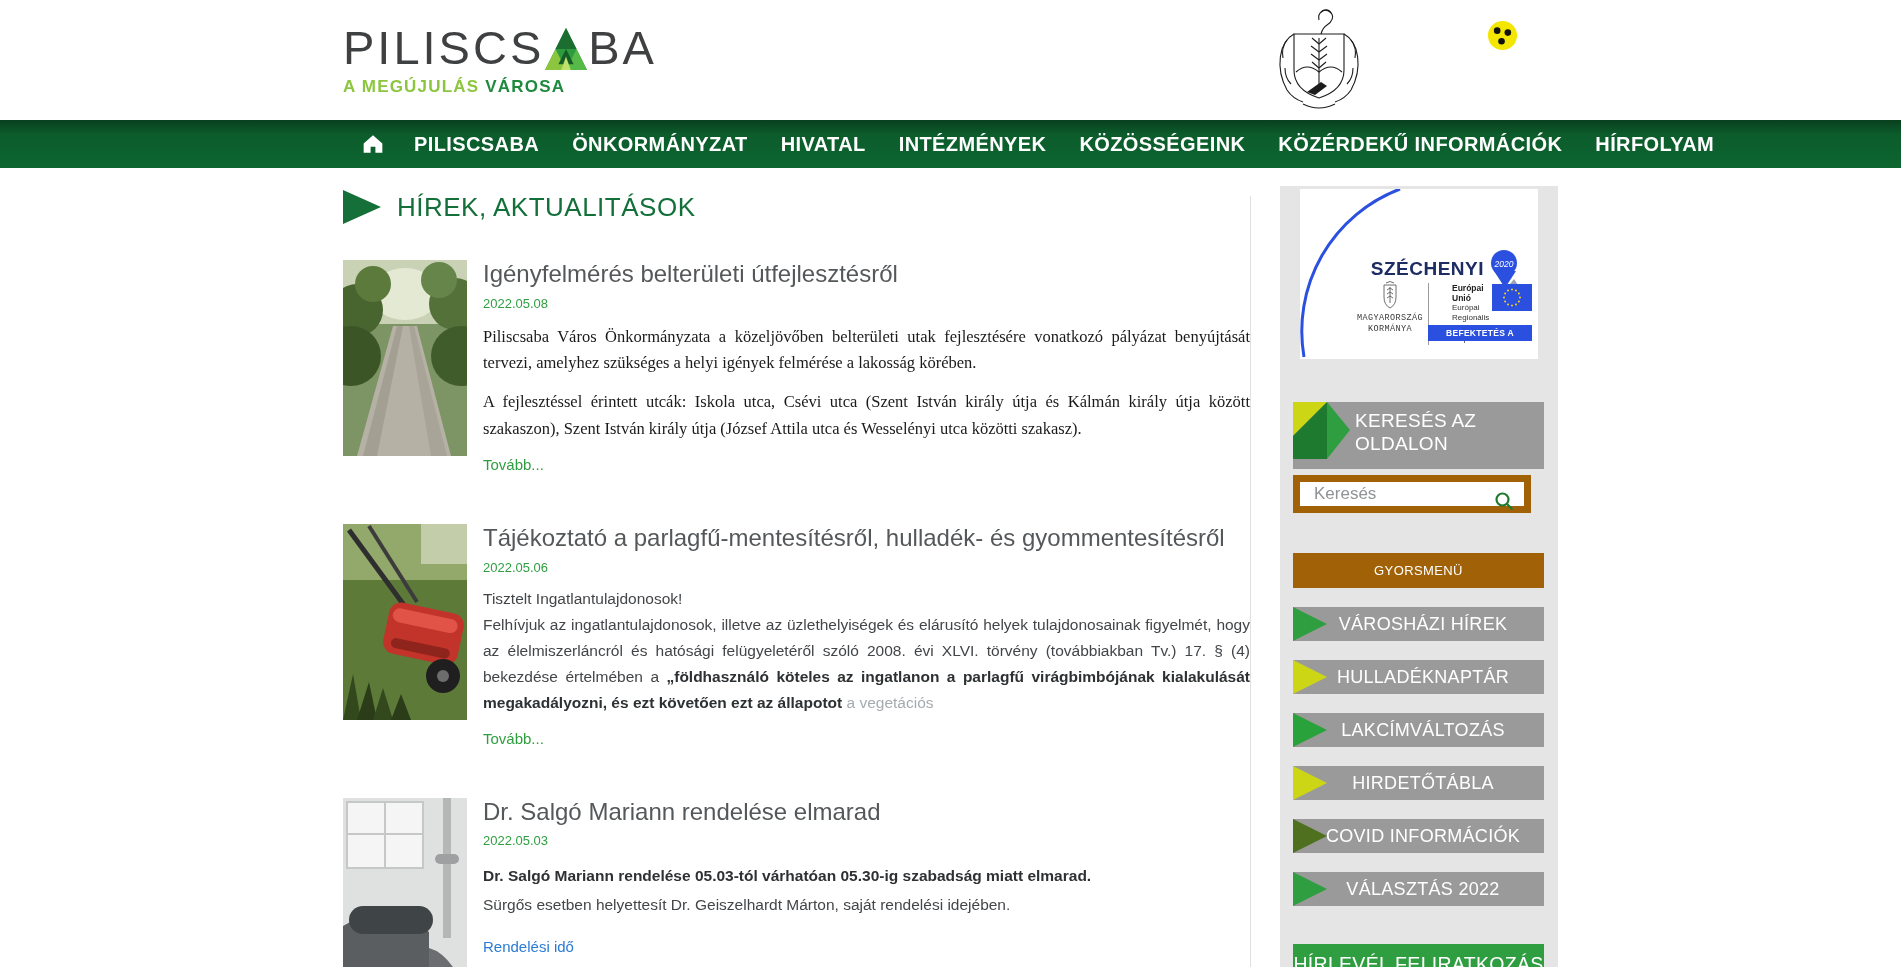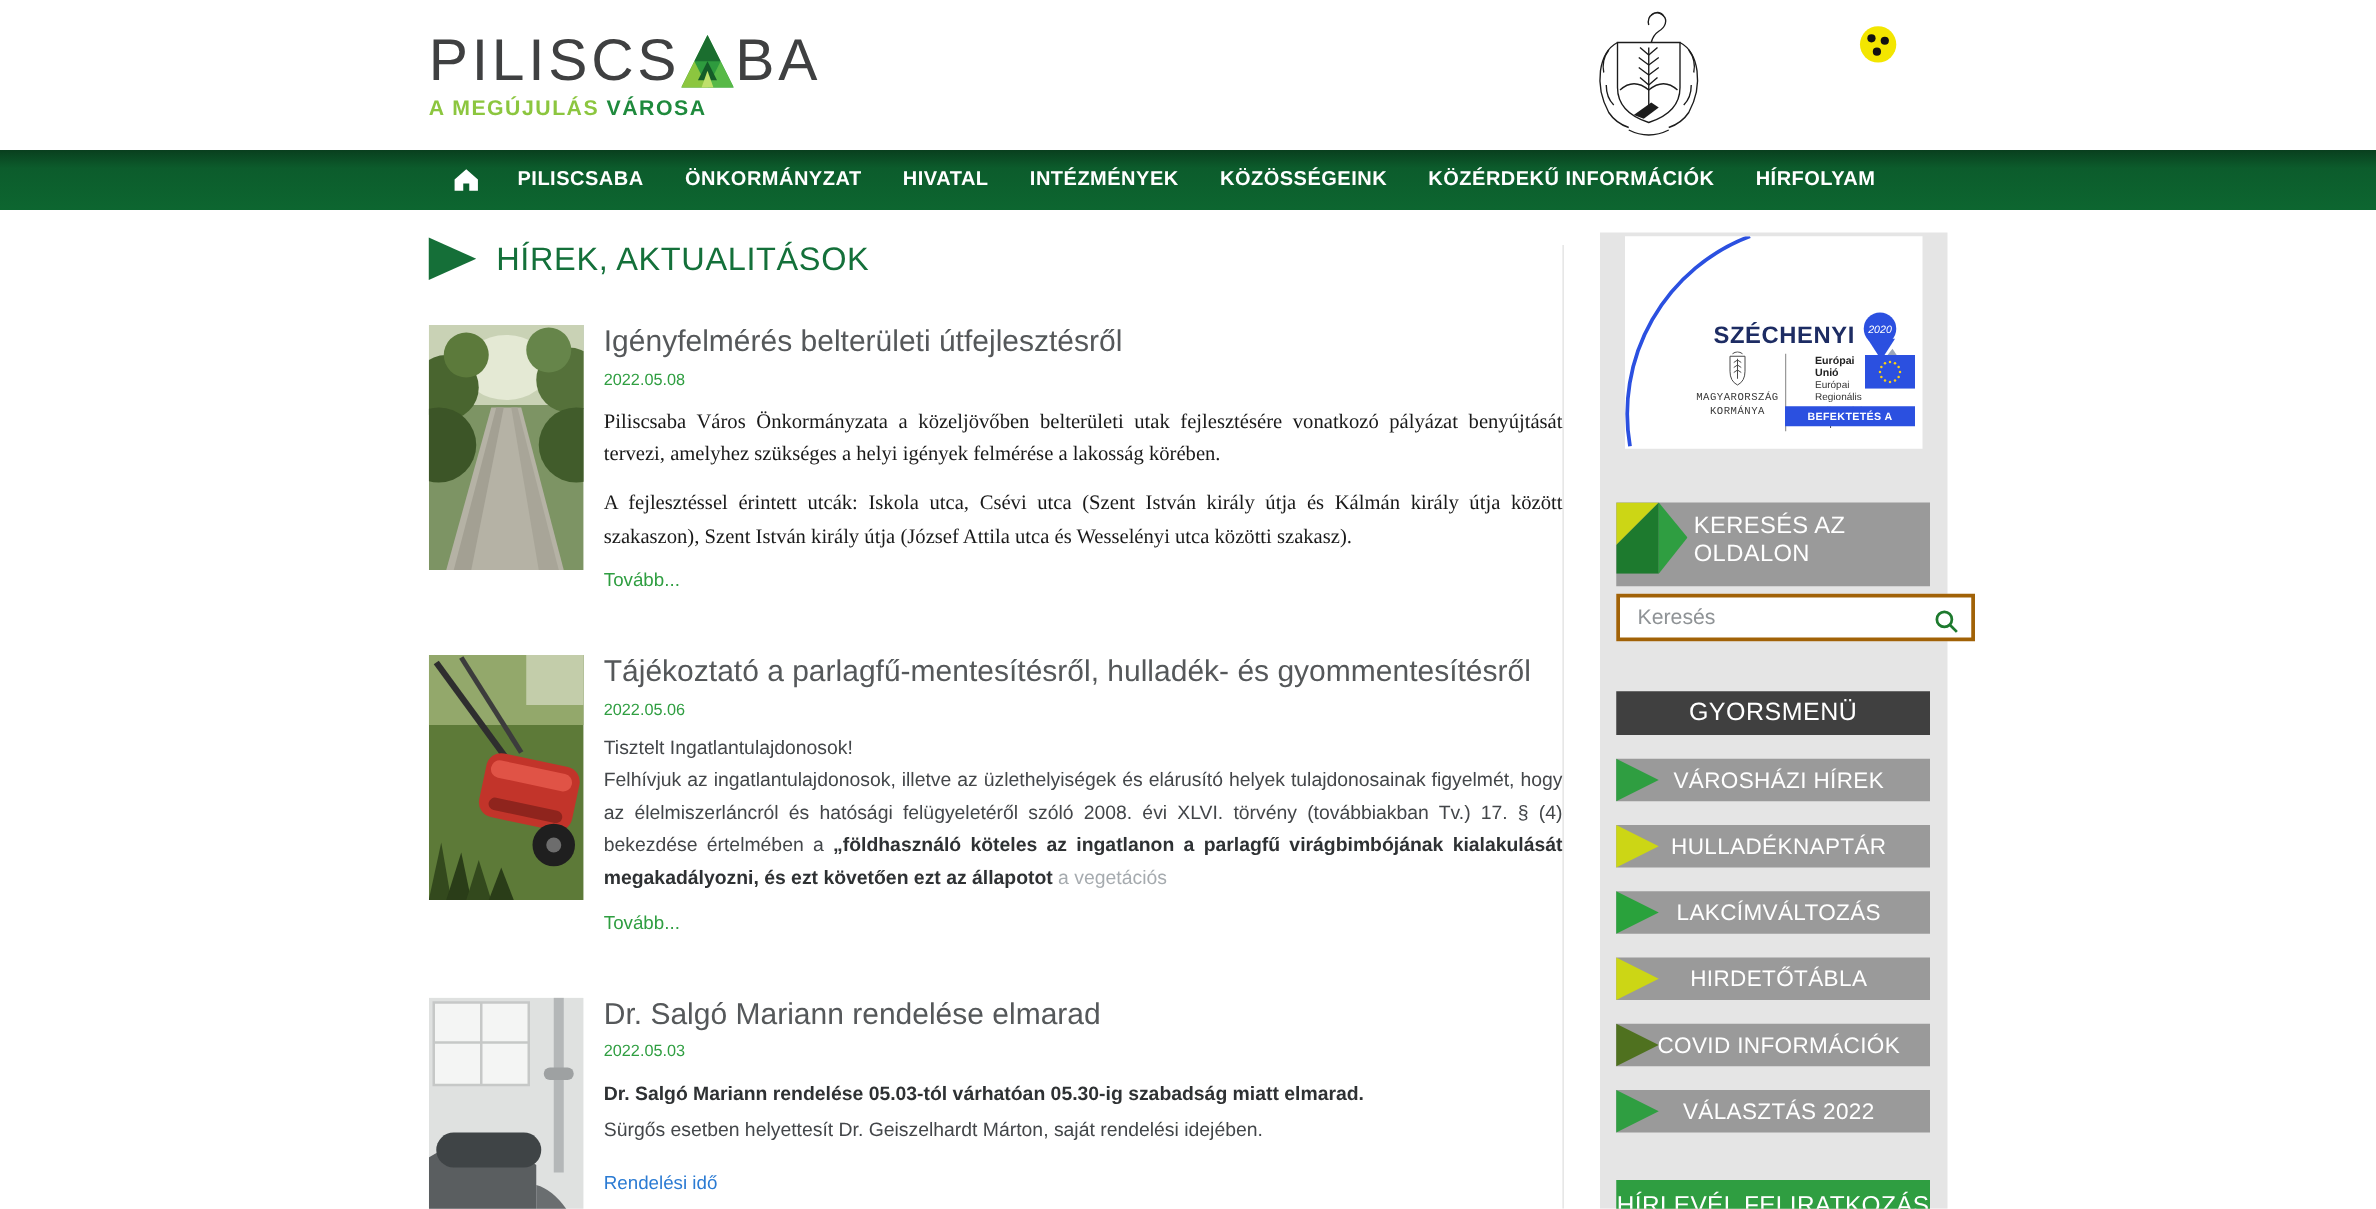--- a/index.html
+++ b/index.html
@@ -15,21 +15,21 @@
   .logo-tagline .light { color:#8cc63f; }
   .logo-tagline .dark { color:#1f8a3d; }
   .coat { position:absolute; left:1273px; top:6px; width:92px; height:104px; }
   .a11y { position:absolute; left:1487px; top:20px; width:31px; height:31px; cursor:pointer; }
 
   
   .navbar { position:absolute; left:0; top:120px; width:1901px; height:48px;
             background:linear-gradient(180deg,#093f1e 0%,#0c5c2c 30%,#0d6630 100%);
             display:flex; align-items:center; padding-left:362px; }
   .nav-home { width:22px; height:20px; margin-right:30px; cursor:pointer; flex:none; }
-  .nav-item { color:#fff; font-size:16px; font-weight:600; letter-spacing:0.4px; margin-right:33px; cursor:pointer; white-space:nowrap; }
+  .nav-item { color:#fff; font-size:20px; font-weight:600; letter-spacing:0.4px; margin-right:33px; cursor:pointer; white-space:nowrap; }
 
   
   .main { position:absolute; left:343px; top:190px; width:907px; }
   .divider { position:absolute; left:1250px; top:196px; width:1px; height:771px; background:#e0e0e0; }
 
   .section-head { display:flex; align-items:center; margin-bottom:36px; }
   .section-arrow { width:0; height:0; border-top:17px solid transparent; border-bottom:17px solid transparent; border-left:38px solid #156f38; margin-right:16px; }
   .section-title { font-size:26px; color:#14703a; letter-spacing:0.5px; font-weight:400; }
 
   .article { display:flex; margin-bottom:50px; }
@@ -62,26 +62,26 @@
   .eu-block { position:absolute; left:128px; top:2px; width:104px; }
   .eu-texts { border-left:1px solid #9a9a9a; padding-left:23px; float:left; width:62px; }
   .eu-title { font-size:8.5px; font-weight:bold; color:#222; }
   .eu-sub { font-size:8px; color:#333; line-height:1.3; }
   .eu-flag { float:right; margin-top:1px; }
   .eu-banner { position:absolute; left:128px; top:44px; width:104px; height:16px; background:#2b50e0; color:#fff; font-size:8.5px; font-weight:bold; text-align:center; line-height:16px; letter-spacing:0.3px; }
 
   .search-header { position:relative; margin:43px 14px 0 13px; width:251px; height:67px; background:#9a9a9a; }
   .search-header .mosaic { position:absolute; left:0; top:0; }
   .search-header .sh-label { position:absolute; left:62px; top:7px; color:#fff; font-size:19px; line-height:1.22; letter-spacing:0.3px; }
-  .search-box { position:relative; margin:6px 14px 0 13px; width:287px; height:38px; background:#fff; border:3px solid #a16207; }
+  .search-box { position:relative; margin:6px 14px 0 13px; width:238px; height:38px; background:#fff; border:7px solid #a16207; }
   .search-box input { width:100%; height:100%; border:none; outline:none; padding:0 40px 0 14px; font-size:17px; color:#555; font-family:"Liberation Sans", sans-serif; background:transparent; }
   .search-box input::placeholder { color:#8f9396; }
   .search-mag { position:absolute; right:10px; top:9px; cursor:pointer; }
 
-  .gyors { margin:40px 14px 0 13px; width:251px; height:35px; background:#404040; color:#fff; font-size:20px; text-align:center; line-height:35px; letter-spacing:0.4px; cursor:pointer; }
+  .gyors { margin:40px 14px 0 13px; width:251px; height:35px; background:#a16207; color:#fff; font-size:13px; text-align:center; line-height:35px; letter-spacing:0.4px; cursor:pointer; }
 
   .qitem { position:relative; margin:19px 14px 0 13px; width:251px; height:34px; background:#9a9a9a; cursor:pointer; }
   .qarrow { position:absolute; left:0; top:0; width:0; height:0; border-top:17px solid transparent; border-bottom:17px solid transparent; border-left:34px solid #2f9e41; }
   .qlabel { display:block; text-align:center; color:#fff; font-size:18px; line-height:34px; letter-spacing:0.3px; padding-left:9px; }
 
   .newsletter { margin:38px 14px 0 13px; width:251px; height:40px; background:#2f9e41; color:#fff; font-size:19.5px; text-align:center; line-height:40px; letter-spacing:0.3px; cursor:pointer; }
 </style>
 </head>
 <body>
 

